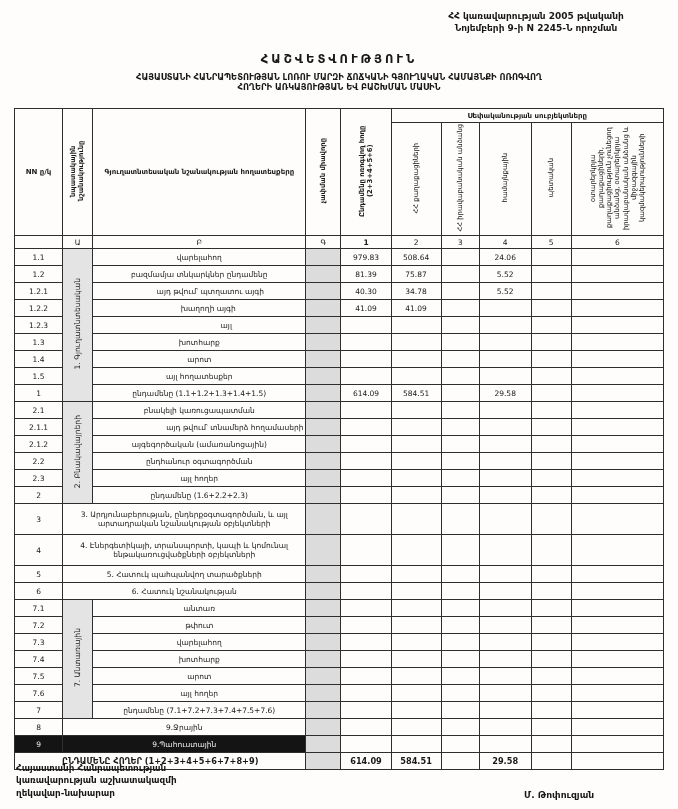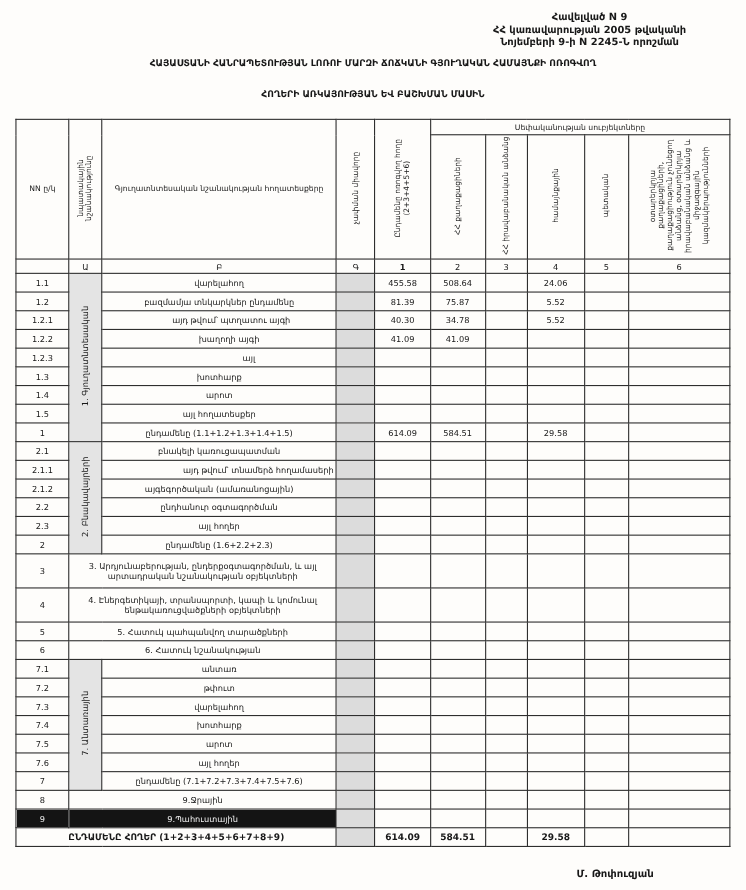--- a/index.html
+++ b/index.html
@@ -1,24 +1,24 @@
 <!DOCTYPE html>
 <html><head>
 <meta charset="utf-8">
 <style>
   html,body{margin:0;padding:0;background:#ffffff;}
   .page{position:relative;width:678px;height:809px;background:#fefdfb;font-family:"DejaVu Sans","Liberation Sans",sans-serif;color:#181818;overflow:hidden;}
   .appendix{position:absolute;top:11px;left:408px;width:256px;text-align:center;font-size:9px;font-weight:bold;line-height:1.3;}
   .titles{position:absolute;top:52px;left:0;width:100%;text-align:center;font-weight:bold;}
   .t1{font-size:11.5px;letter-spacing:3px;margin-bottom:6px;}
   .t2{font-size:8.3px;}
-  .t3{font-size:8.3px;margin-top:18px;}
+  .t3{font-size:8.3px;margin-top:0;}
   table.report{position:absolute;top:108px;left:14px;width:650px;border-collapse:collapse;table-layout:fixed;}
   .report th,.report td{border:1px solid #2e2e2e;padding:0 2px;font-weight:normal;font-size:7.5px;vertical-align:middle;text-align:center;overflow:hidden;}
-  tr.band th{height:13px;font-size:7px;}
+  tr.band th{height:13px;font-size:7px;font-weight:bold;}
   tr.hdr th{height:112px;}
   .vtext{display:inline-block;writing-mode:vertical-rl;transform:rotate(180deg);line-height:1.2;font-size:6.8px;max-height:108px;text-align:center;}
   .group-cell{background:#e4e4e4;}
   .group-cell .vtext{font-size:7.6px;max-height:none;}
   .unit-cell{background:#dcdcdc;}
   tr.letters td{height:12px;font-size:7.5px;}
   tr.letters td.l-bold{font-weight:bold;}
   tbody td{height:16px;font-size:7.9px;}
   tr.tall td{height:30px;}
   .num-cell{text-align:left;padding-left:4px;}
@@ -28,26 +28,26 @@
   tr.boldrow td{font-weight:bold;font-size:8.2px;}
   .footer{position:absolute;left:16px;top:762px;font-size:8.8px;font-weight:bold;line-height:1.4;}
   .signature{position:absolute;left:524px;top:789px;font-size:9.2px;font-weight:bold;}
 </style>
 </head>
 <body>
 
 <div class="page">
 
   <div class="appendix">
-    <div>Հավելված N 9</div>
     <div>ՀՀ կառավարության 2005 թվականի</div>
     <div>Նոյեմբերի 9-ի N 2245-Ն որոշման</div>
   </div>
 
   <div class="titles">
+    <div class="t1">ՀԱՇՎԵՏՎՈՒԹՅՈՒՆ</div>
     <div class="t2">ՀԱՅԱՍՏԱՆԻ ՀԱՆՐԱՊԵՏՈՒԹՅԱՆ ԼՈՌՈՒ ՄԱՐԶԻ ՃՈՃԿԱՆԻ ԳՅՈՒՂԱԿԱՆ ՀԱՄԱՅՆՔԻ ՈՌՈԳՎՈՂ</div>
     <div class="t3">ՀՈՂԵՐԻ ԱՌԿԱՅՈՒԹՅԱՆ ԵՎ ԲԱՇԽՄԱՆ ՄԱՍԻՆ</div>
   </div>
 
   <table class="report">
     <colgroup>
       <col style="width:48px">
         <col style="width:30px">
         <col style="width:213px">
         <col style="width:35px">
@@ -86,21 +86,21 @@
           <td>5</td>
           <td>6</td>
         </tr>
     </thead>
     <tbody id="tbody">
         <tr>
           <td class="num-cell">1.1</td>
           <td class="group-cell" rowspan="9"><span class="vtext">1. Գյուղատնտեսական</span></td>
           <td class="name-cell">վարելահող</td>
           <td class="unit-cell"></td>
-          <td class="val-cell">455.58</td>
+          <td class="val-cell">979.83</td>
           <td class="val-cell">508.64</td>
           <td class="val-cell"></td>
           <td class="val-cell">24.06</td>
           <td class="val-cell"></td>
           <td class="val-cell"></td>
         </tr>
         <tr>
           <td class="num-cell">1.2</td>
           <td class="name-cell">բազմամյա տնկարկներ ընդամենը</td>
           <td class="unit-cell"></td>
@@ -405,15 +405,20 @@
           <td class="val-cell">614.09</td>
           <td class="val-cell">584.51</td>
           <td class="val-cell"></td>
           <td class="val-cell">29.58</td>
           <td class="val-cell"></td>
           <td class="val-cell"></td>
         </tr>
       </tbody>
   </table>
 
+  <div class="footer">
+    <div>Հայաստանի Հանրապետության</div>
+    <div>կառավարության աշխատակազմի</div>
+    <div>ղեկավար-նախարար</div>
+  </div>
   <div class="signature">Մ. Թոփուզյան</div>
 
 </div>
 
 </body></html>

